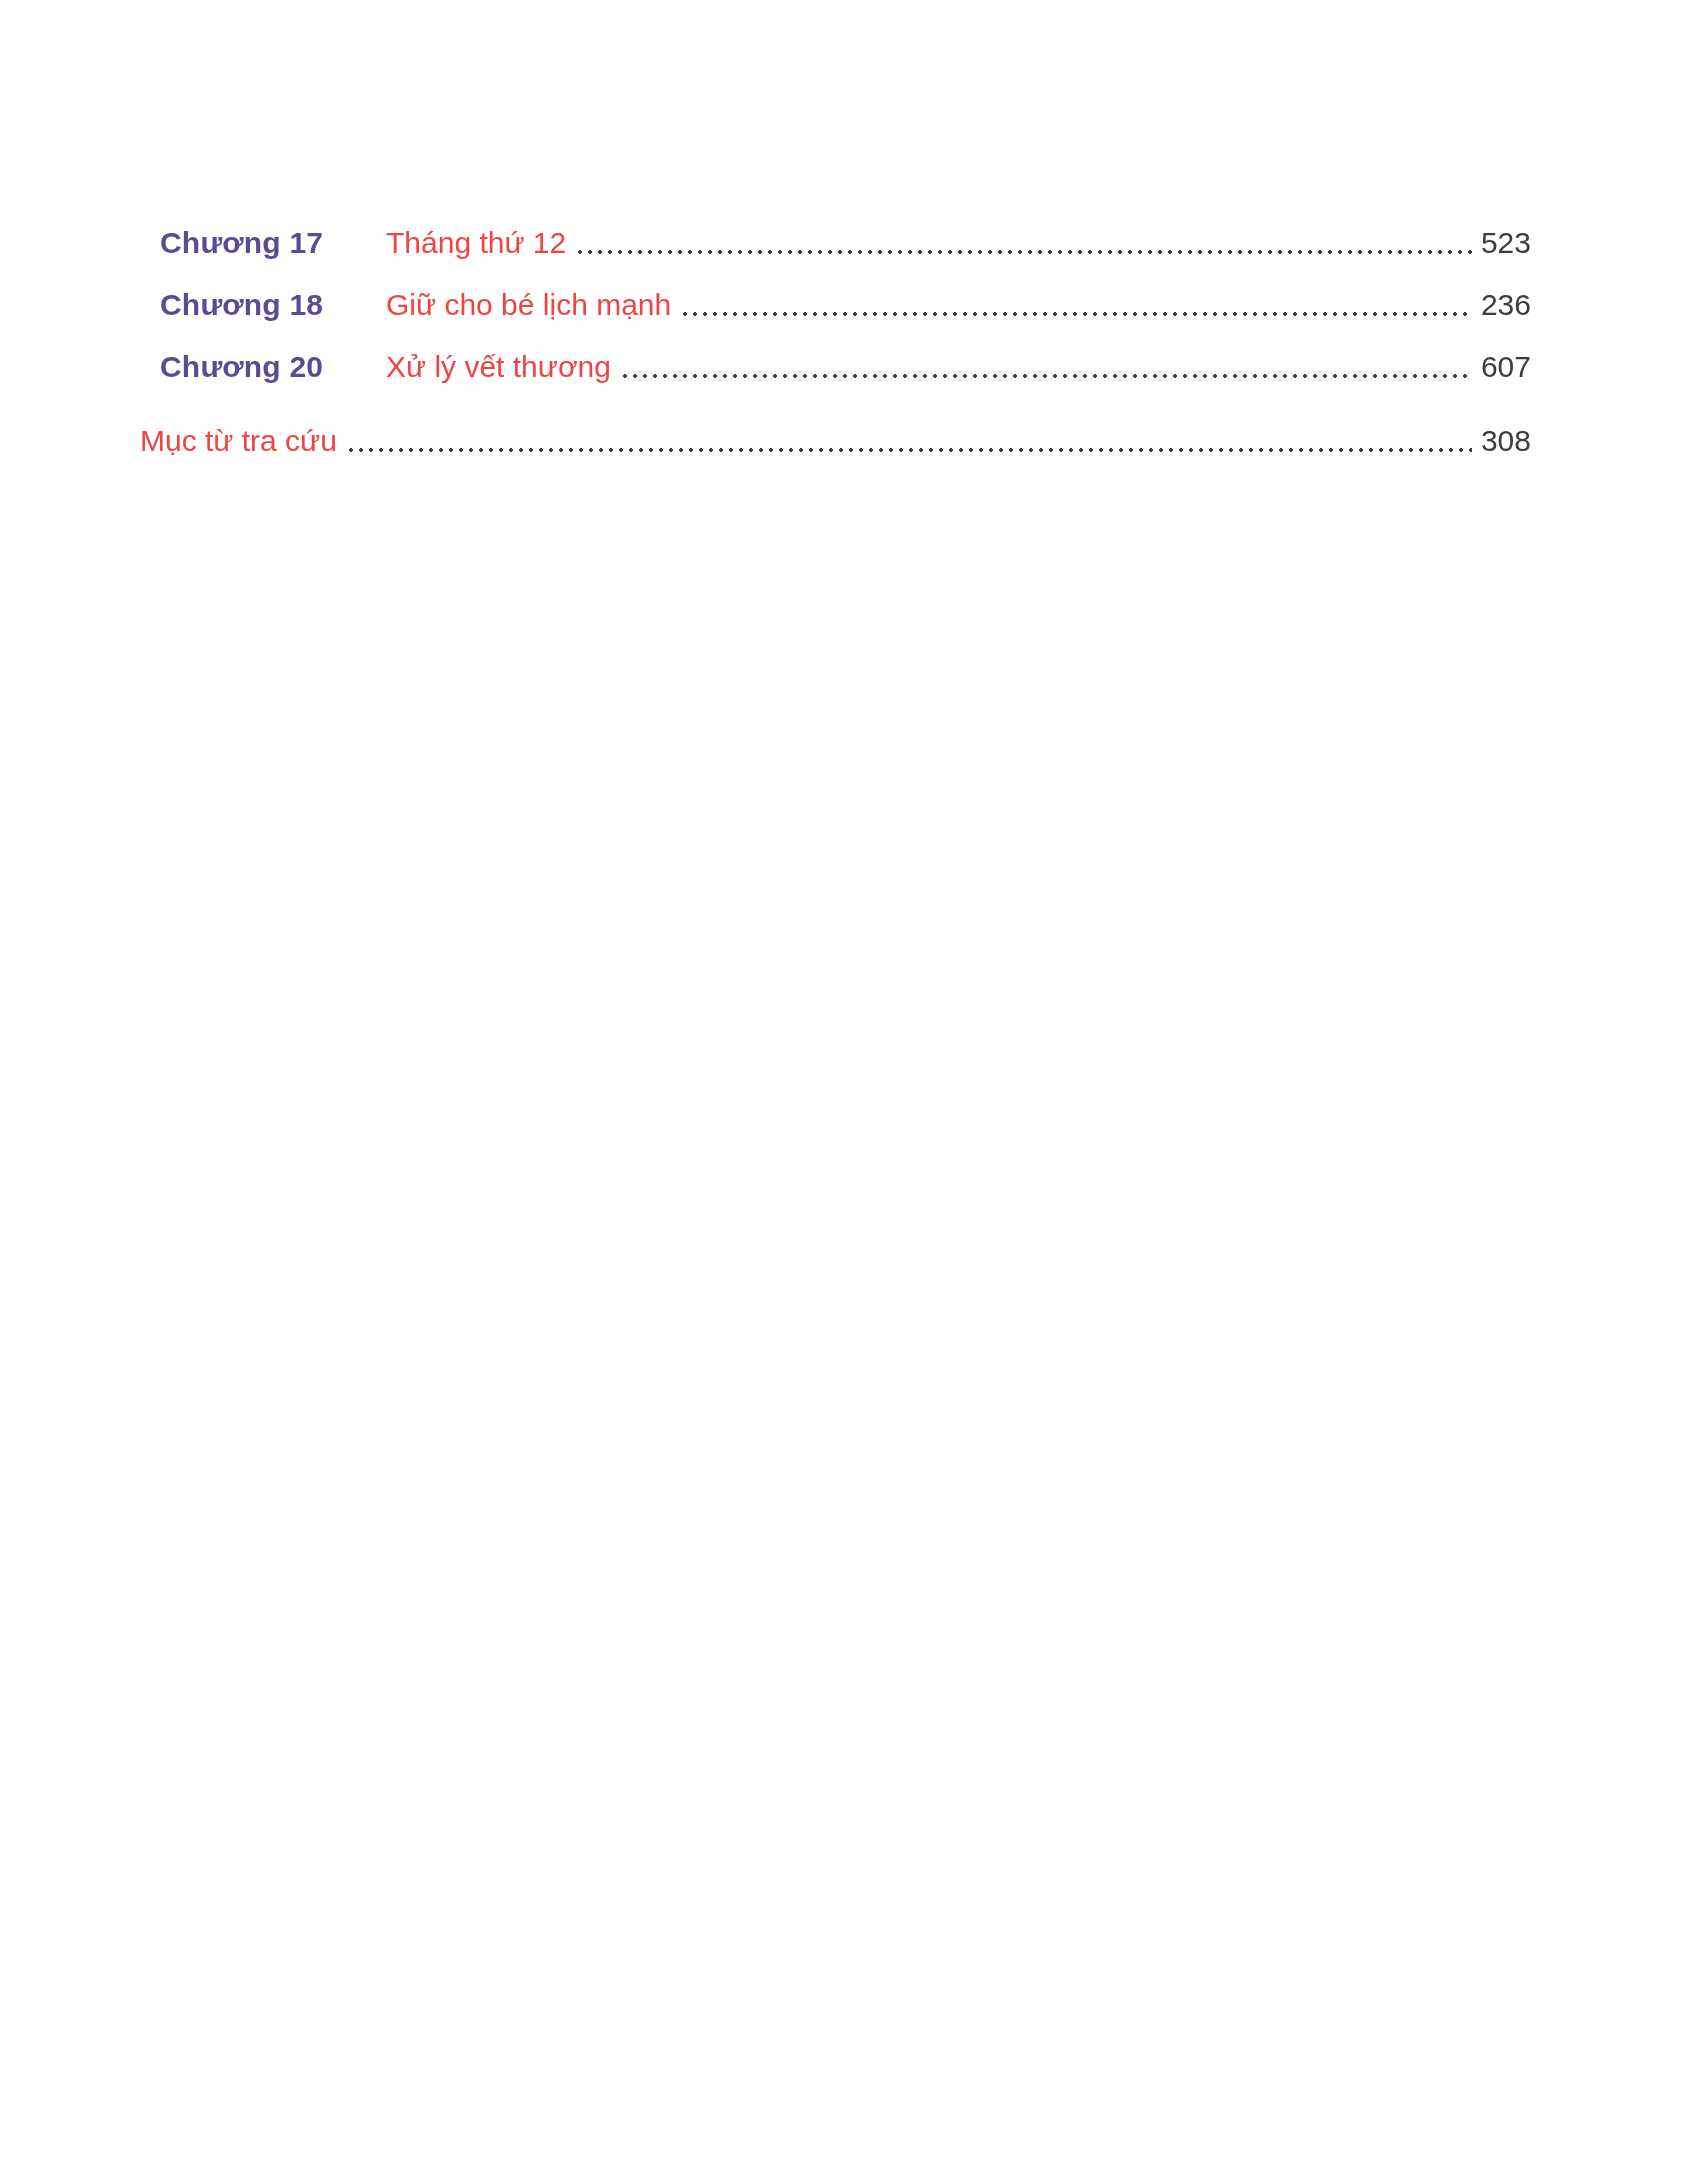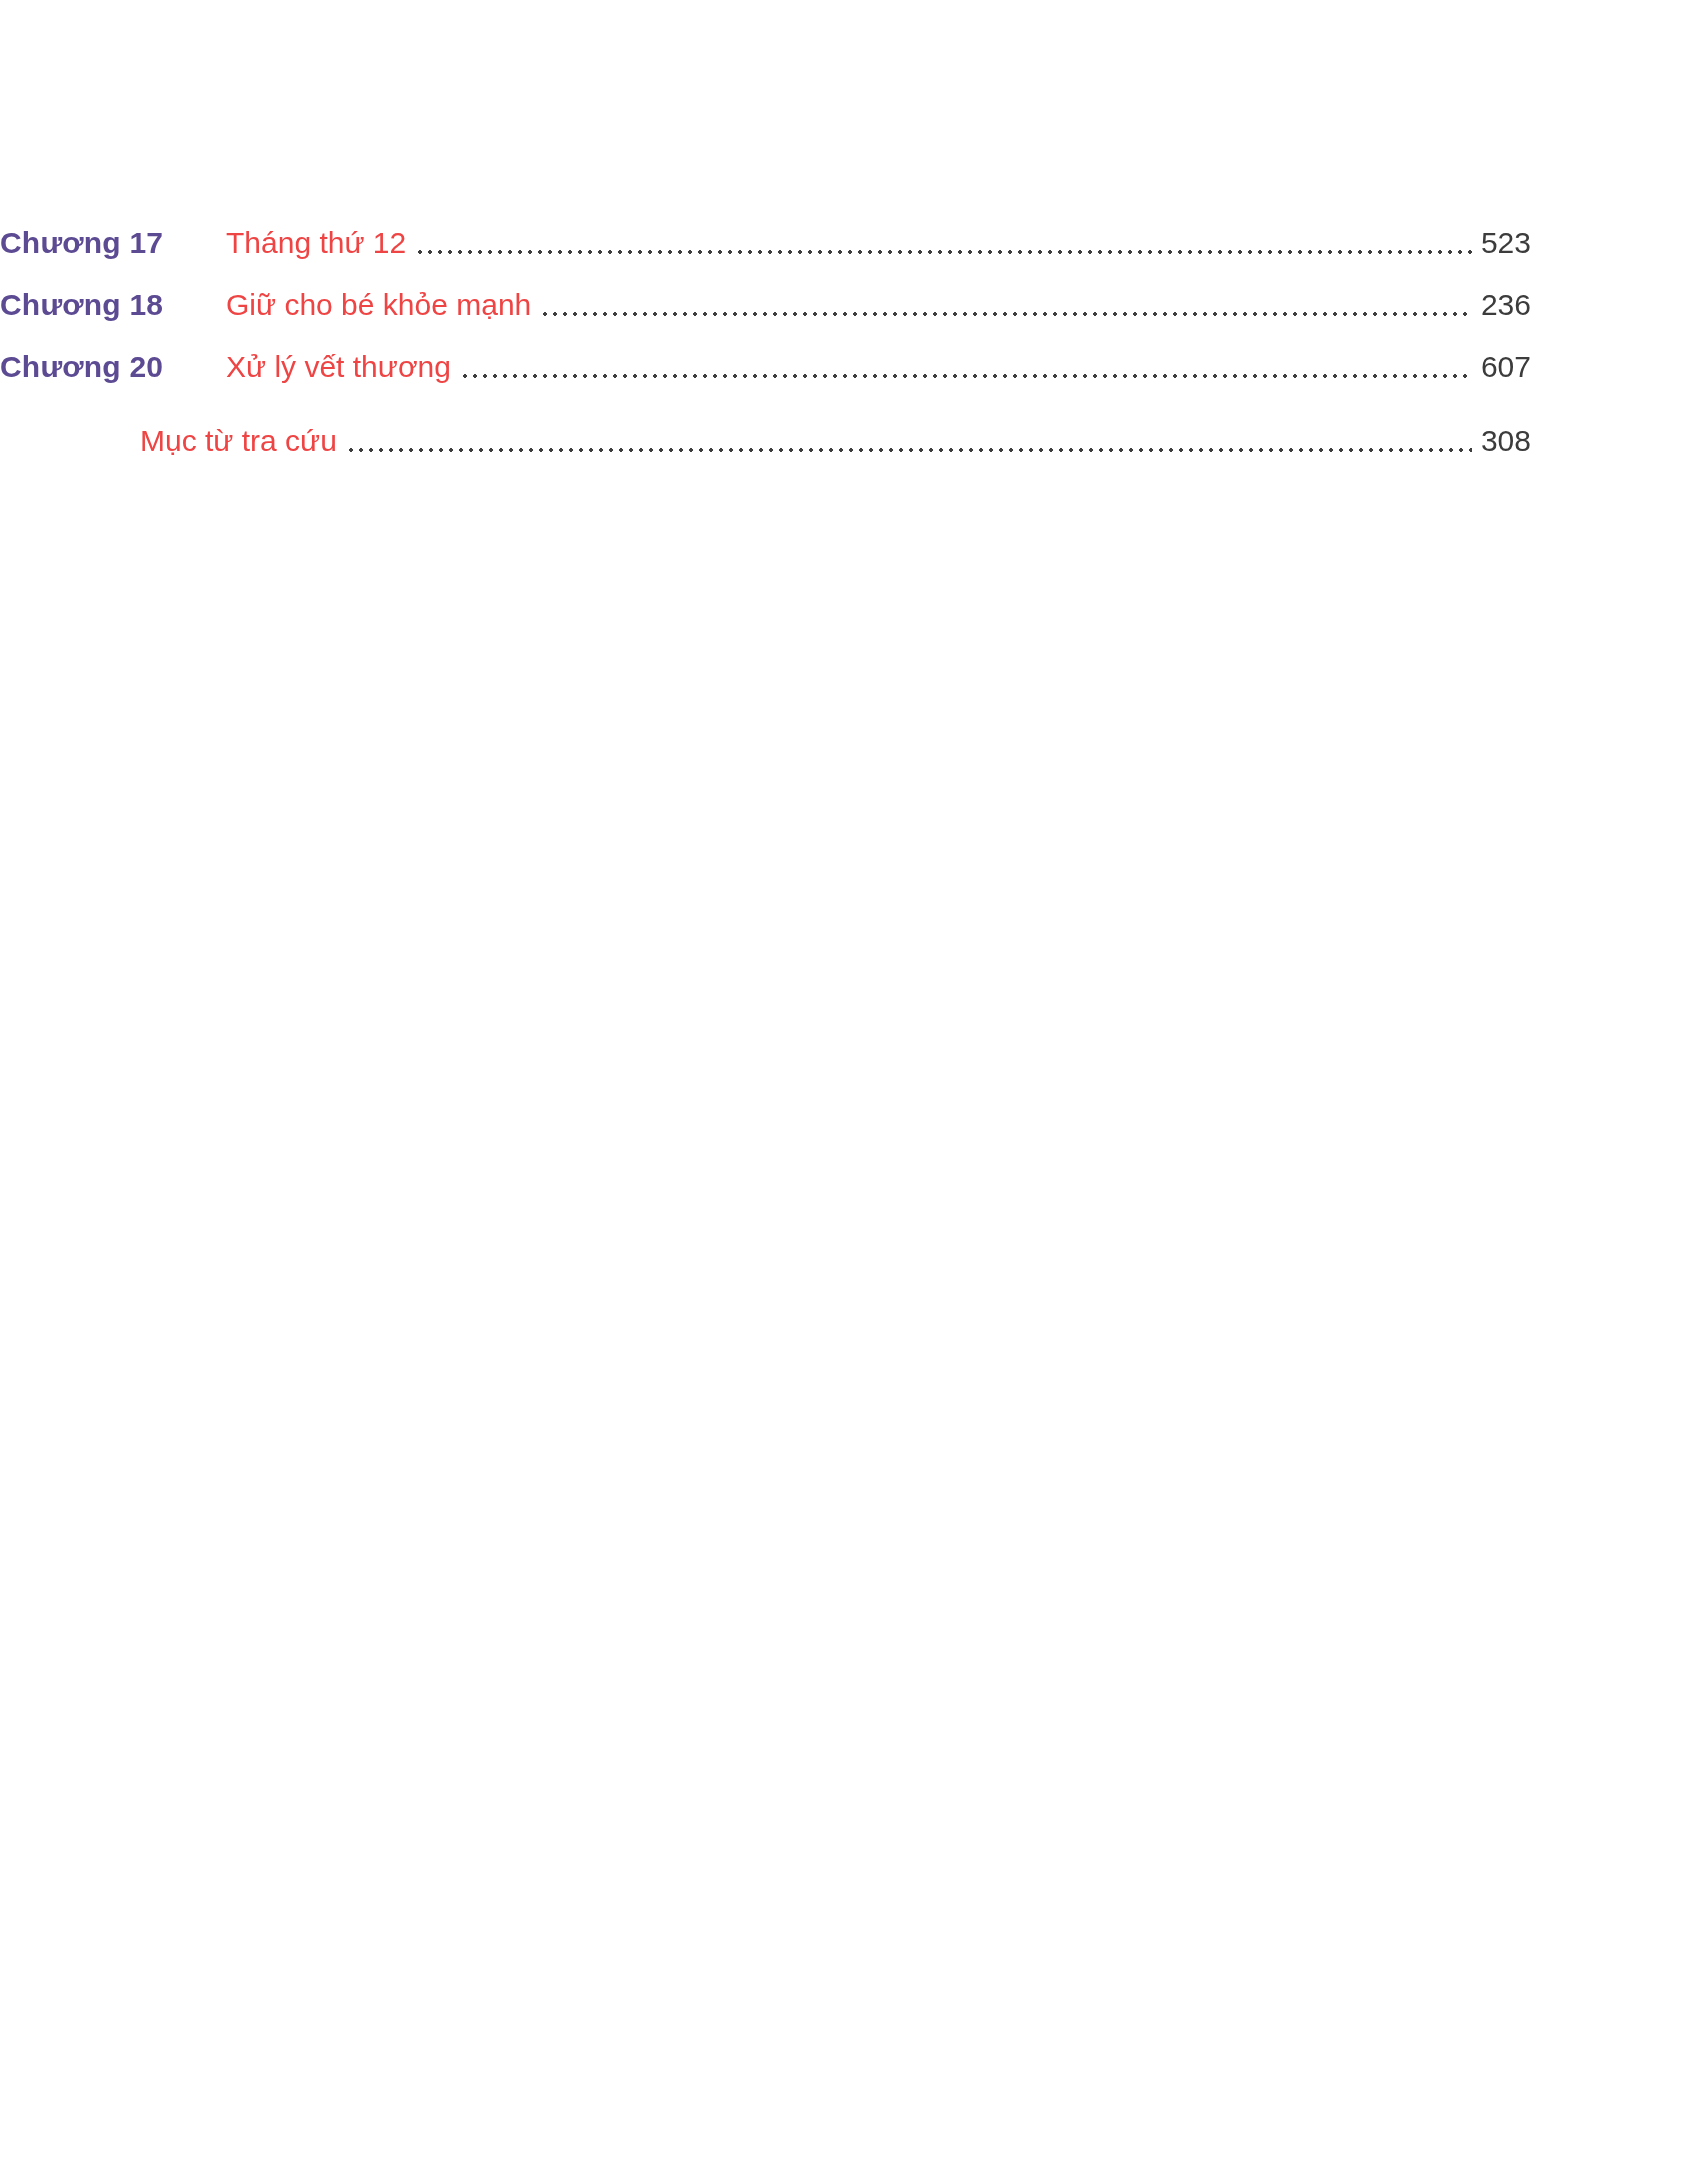--- a/index.html
+++ b/index.html
@@ -18,20 +18,21 @@
   .toc {
     position: absolute;
     top: 212px;
     left: 0;
     right: 0;
   }
   .row {
     display: flex;
     align-items: center;
     height: 62px;
+    padding-left: 160px;
     padding-right: 152px;
     font-size: 30px;
     line-height: 62px;
     white-space: nowrap;
   }
   .row.index-row {
     padding-left: 104px;
     margin-top: 12px;
     margin-left: 36px;
   }
@@ -70,21 +71,21 @@
   <div class="row">
     <span class="chap">Chương 17</span>
     <span class="title">Tháng thứ 12</span>
     <span class="dots"></span>
     <span class="num">523</span>
   </div>
 
 
   <div class="row">
     <span class="chap">Chương 18</span>
-    <span class="title">Giữ cho bé khỏe mạnh</span>
+    <span class="title">Giữ cho bé lịch mạnh</span>
     <span class="dots"></span>
     <span class="num">236</span>
   </div>
 
   <div class="row">
     <span class="chap">Chương 20</span>
     <span class="title">Xử lý vết thương</span>
     <span class="dots"></span>
     <span class="num">607</span>
   </div>

